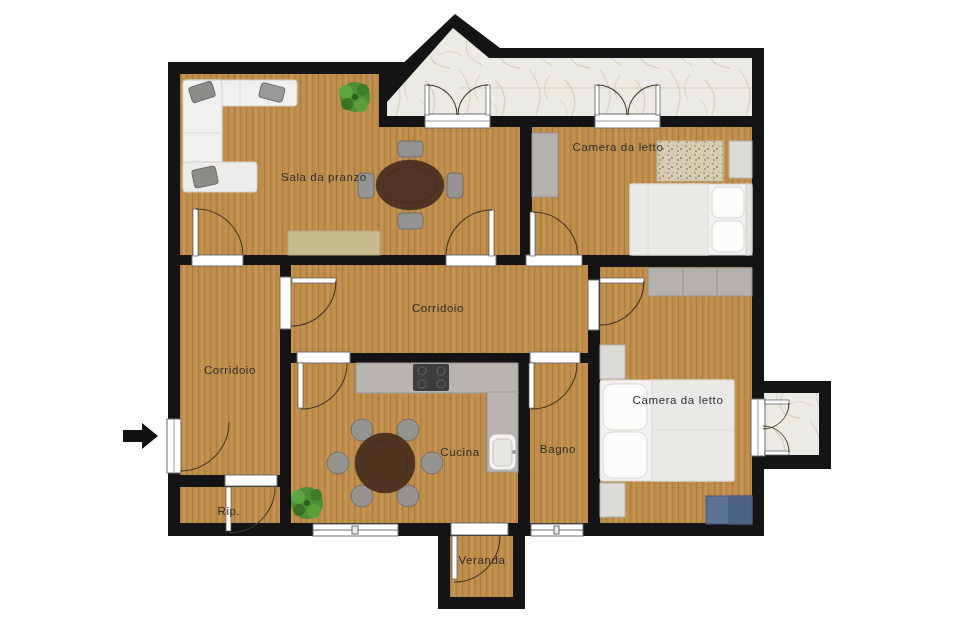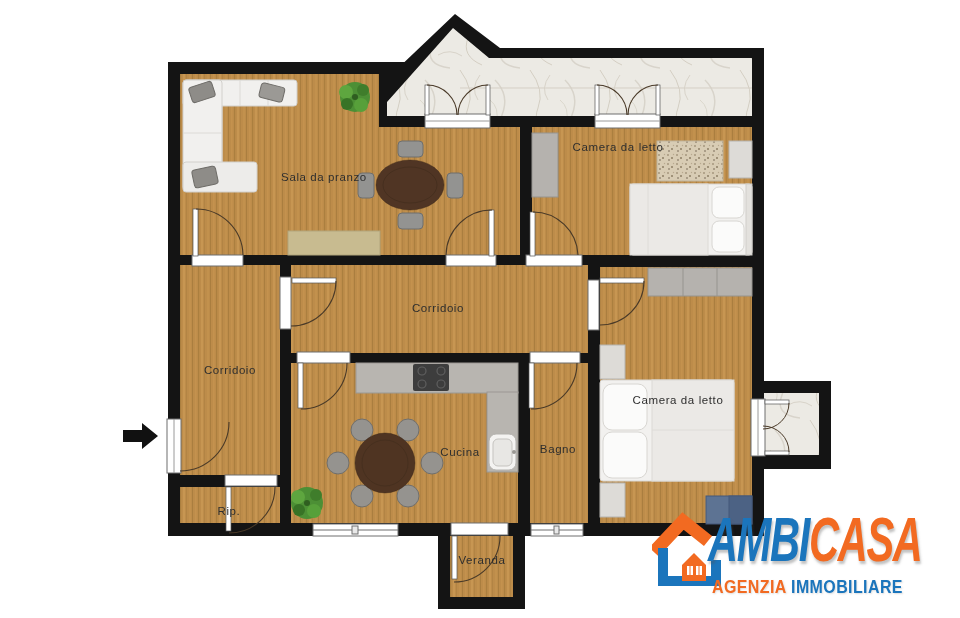--- a/index.html
+++ b/index.html
@@ -289,26 +289,13 @@
     <text class="room-label" x="460" y="456">Cucina</text>
     <text class="room-label" x="558" y="453">Bagno</text>
     <text class="room-label" x="678" y="404">Camera da letto</text>
     <text class="room-label" x="229" y="515">Rip.</text>
     <text class="room-label" x="482" y="564">Veranda</text>
   </g>
 
   <polygon points="123,430 142,430 142,423 158,436 142,449 142,442 123,442" fill="#111111"></polygon>
 </svg>
 
-<div class="logo">
-  <svg class="logo-icon" width="80" height="80" viewBox="0 0 80 80">
-    <path d="M2,44 L31,13 L56,33" stroke="#f26a21" stroke-width="13" fill="none"></path>
-    <path d="M11,40 L11,73 L64,73 L64,52" stroke="#1b75bc" stroke-width="10" fill="none"></path>
-    <path d="M30,57 L42,45 L54,57 L54,73 L30,73 Z" fill="#f26a21"></path>
-    <rect x="35" y="58" width="6" height="9" fill="#ffffff"></rect>
-    <rect x="44" y="58" width="6" height="9" fill="#ffffff"></rect>
-    <line x1="38" y1="58" x2="38" y2="67" stroke="#f26a21" stroke-width="1"></line>
-    <line x1="47" y1="58" x2="47" y2="67" stroke="#f26a21" stroke-width="1"></line>
-  </svg>
-  <div class="brand"><span class="brand-blue">AMBI</span><span class="brand-orange">CASA</span></div>
-  <div class="tagline"><span class="tag-orange">AGENZIA</span> <span class="tag-blue">IMMOBILIARE</span></div>
 </div>
-</div>
 
 </body></html>

